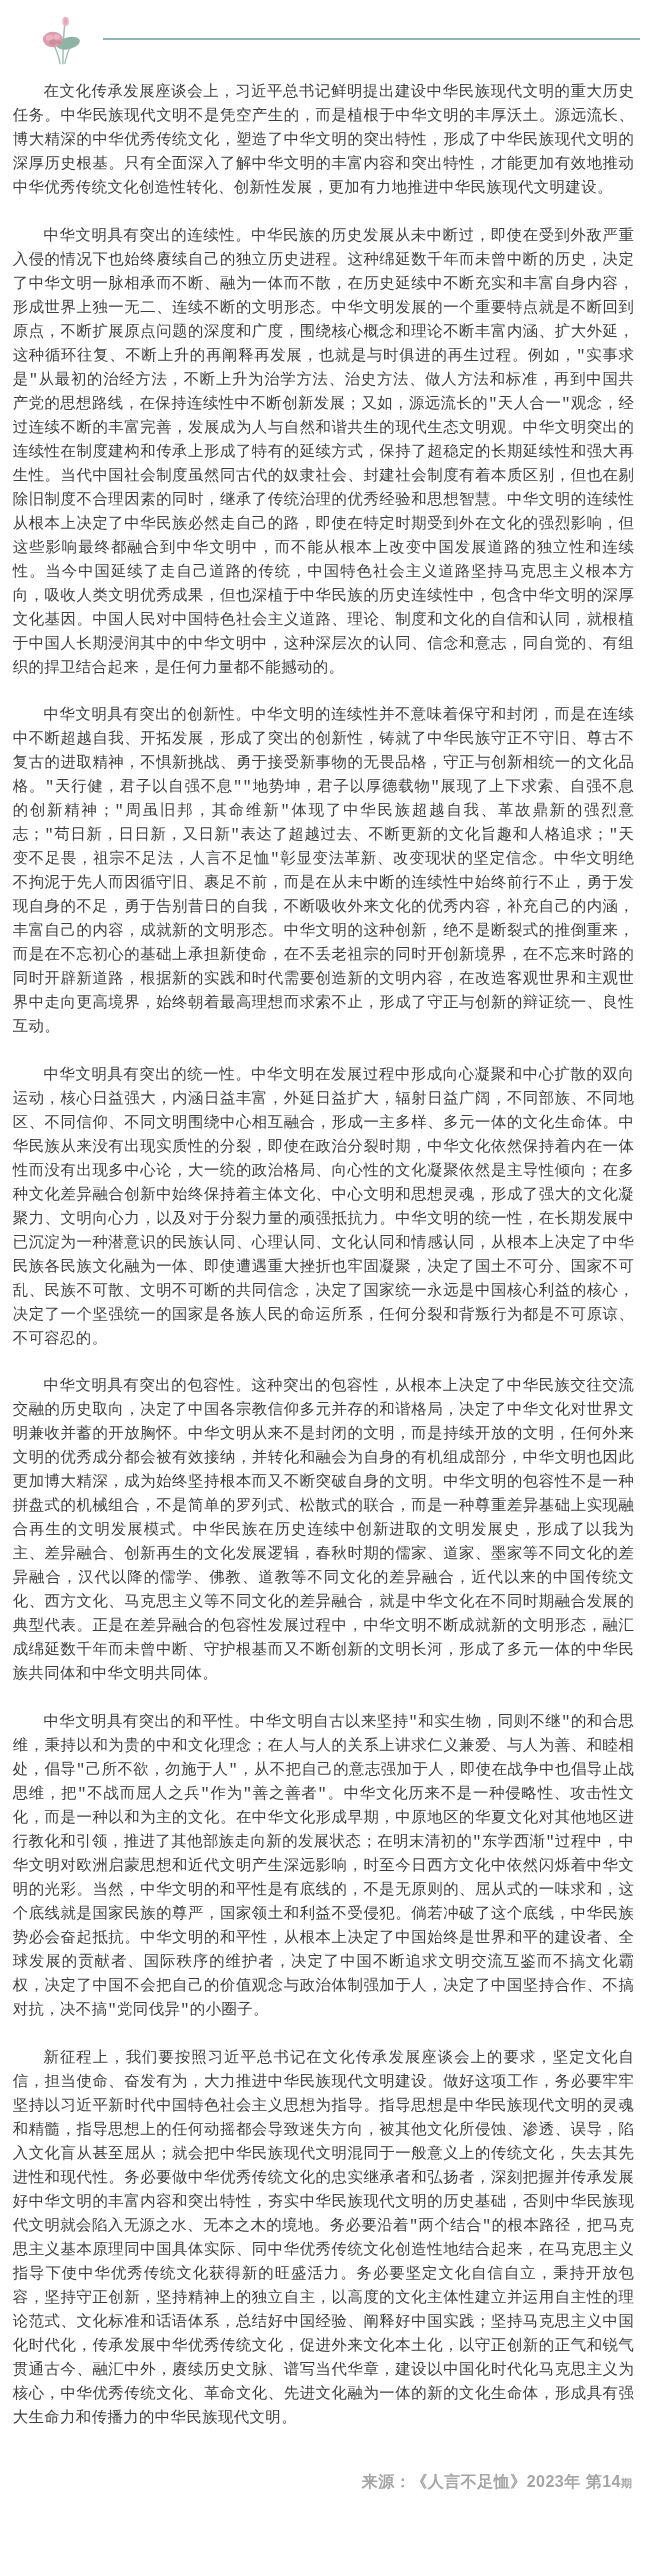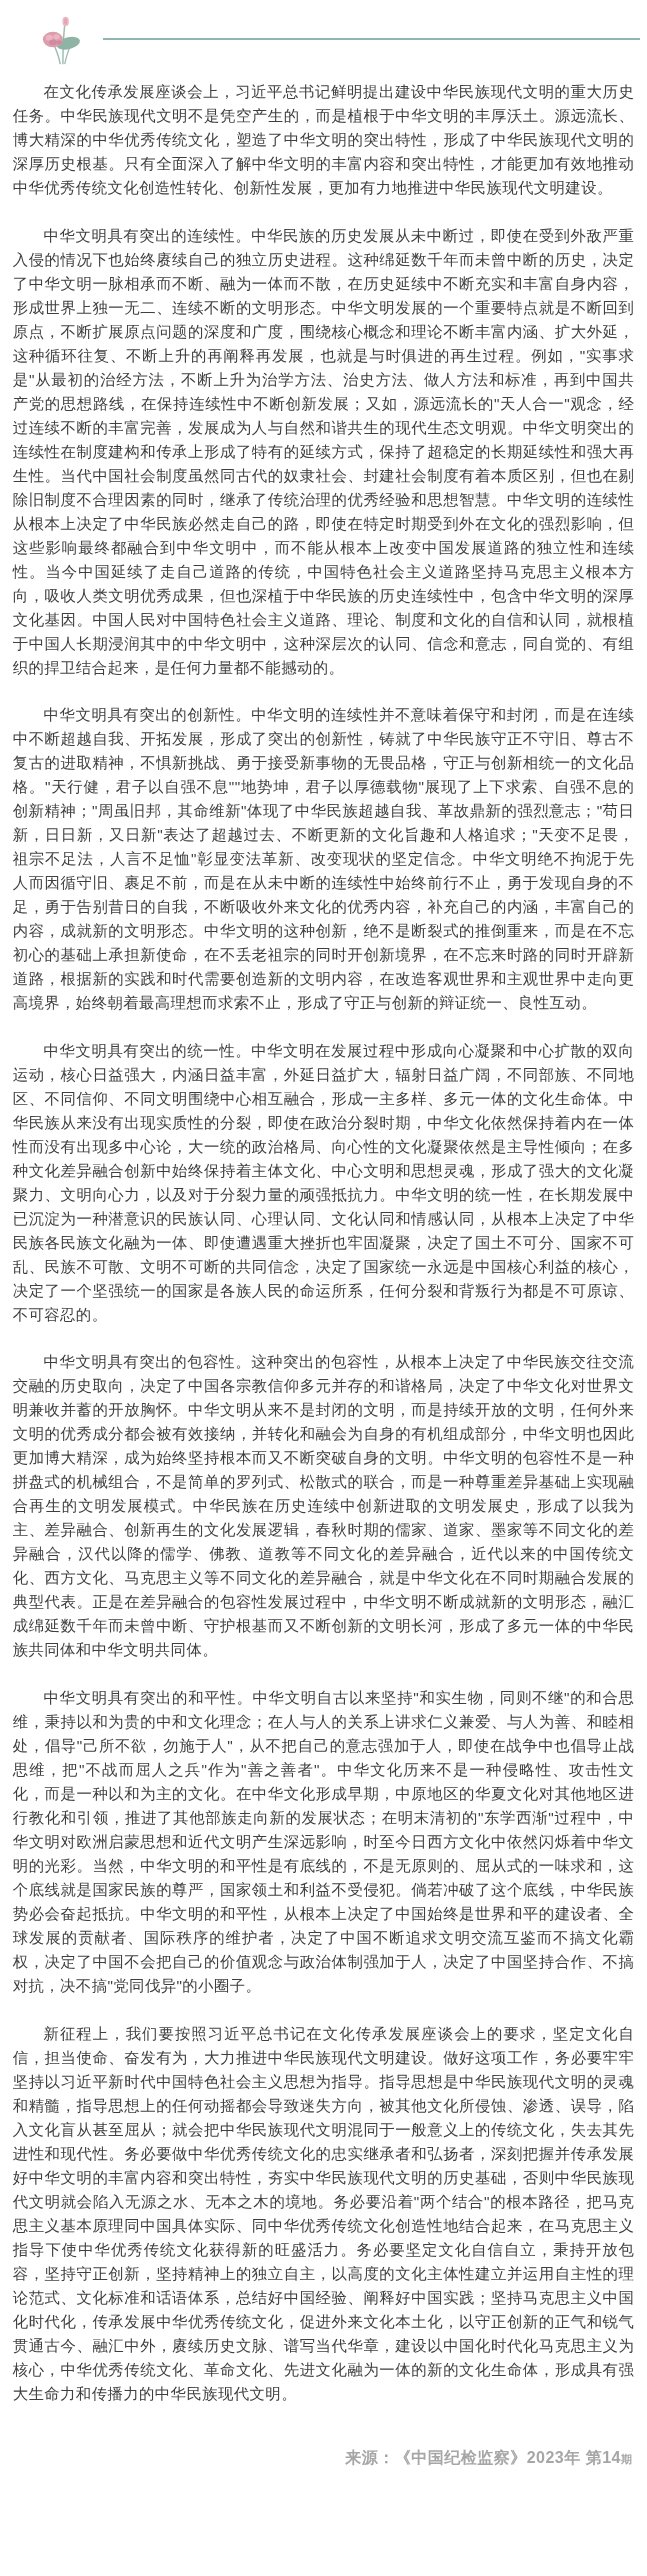--- a/index.html
+++ b/index.html
@@ -36,20 +36,21 @@
     height: 1.8px;
     background: #8fb5b3;
   }
   .article {
     padding: 0 12.7px;
     color: #3f3f3f;
     font-size: 15.4px;
     line-height: 24px;
     letter-spacing: 0.4px;
     text-align: justify;
+    font-family: Liberation Mono, monospace;
   }
   .article p {
     margin: 0 0 23.6px 0;
     text-indent: 2em;
   }
   .page-footer {
     margin-top: 42px;
     padding-right: 14.5px;
     text-align: right;
     color: #a6a6a6;
@@ -92,17 +93,17 @@
     <p>在文化传承发展座谈会上，习近平总书记鲜明提出建设中华民族现代文明的重大历史任务。中华民族现代文明不是凭空产生的，而是植根于中华文明的丰厚沃土。源远流长、博大精深的中华优秀传统文化，塑造了中华文明的突出特性，形成了中华民族现代文明的深厚历史根基。只有全面深入了解中华文明的丰富内容和突出特性，才能更加有效地推动中华优秀传统文化创造性转化、创新性发展，更加有力地推进中华民族现代文明建设。</p>
     <p>中华文明具有突出的连续性。中华民族的历史发展从未中断过，即使在受到外敌严重入侵的情况下也始终赓续自己的独立历史进程。这种绵延数千年而未曾中断的历史，决定了中华文明一脉相承而不断、融为一体而不散，在历史延续中不断充实和丰富自身内容，形成世界上独一无二、连续不断的文明形态。中华文明发展的一个重要特点就是不断回到原点，不断扩展原点问题的深度和广度，围绕核心概念和理论不断丰富内涵、扩大外延，这种循环往复、不断上升的再阐释再发展，也就是与时俱进的再生过程。例如，"实事求是"从最初的治经方法，不断上升为治学方法、治史方法、做人方法和标准，再到中国共产党的思想路线，在保持连续性中不断创新发展；又如，源远流长的"天人合一"观念，经过连续不断的丰富完善，发展成为人与自然和谐共生的现代生态文明观。中华文明突出的连续性在制度建构和传承上形成了特有的延续方式，保持了超稳定的长期延续性和强大再生性。当代中国社会制度虽然同古代的奴隶社会、封建社会制度有着本质区别，但也在剔除旧制度不合理因素的同时，继承了传统治理的优秀经验和思想智慧。中华文明的连续性从根本上决定了中华民族必然走自己的路，即使在特定时期受到外在文化的强烈影响，但这些影响最终都融合到中华文明中，而不能从根本上改变中国发展道路的独立性和连续性。当今中国延续了走自己道路的传统，中国特色社会主义道路坚持马克思主义根本方向，吸收人类文明优秀成果，但也深植于中华民族的历史连续性中，包含中华文明的深厚文化基因。中国人民对中国特色社会主义道路、理论、制度和文化的自信和认同，就根植于中国人长期浸润其中的中华文明中，这种深层次的认同、信念和意志，同自觉的、有组织的捍卫结合起来，是任何力量都不能撼动的。</p>
     <p>中华文明具有突出的创新性。中华文明的连续性并不意味着保守和封闭，而是在连续中不断超越自我、开拓发展，形成了突出的创新性，铸就了中华民族守正不守旧、尊古不复古的进取精神，不惧新挑战、勇于接受新事物的无畏品格，守正与创新相统一的文化品格。"天行健，君子以自强不息""地势坤，君子以厚德载物"展现了上下求索、自强不息的创新精神；"周虽旧邦，其命维新"体现了中华民族超越自我、革故鼎新的强烈意志；"苟日新，日日新，又日新"表达了超越过去、不断更新的文化旨趣和人格追求；"天变不足畏，祖宗不足法，人言不足恤"彰显变法革新、改变现状的坚定信念。中华文明绝不拘泥于先人而因循守旧、裹足不前，而是在从未中断的连续性中始终前行不止，勇于发现自身的不足，勇于告别昔日的自我，不断吸收外来文化的优秀内容，补充自己的内涵，丰富自己的内容，成就新的文明形态。中华文明的这种创新，绝不是断裂式的推倒重来，而是在不忘初心的基础上承担新使命，在不丢老祖宗的同时开创新境界，在不忘来时路的同时开辟新道路，根据新的实践和时代需要创造新的文明内容，在改造客观世界和主观世界中走向更高境界，始终朝着最高理想而求索不止，形成了守正与创新的辩证统一、良性互动。</p>
     <p>中华文明具有突出的统一性。中华文明在发展过程中形成向心凝聚和中心扩散的双向运动，核心日益强大，内涵日益丰富，外延日益扩大，辐射日益广阔，不同部族、不同地区、不同信仰、不同文明围绕中心相互融合，形成一主多样、多元一体的文化生命体。中华民族从来没有出现实质性的分裂，即使在政治分裂时期，中华文化依然保持着内在一体性而没有出现多中心论，大一统的政治格局、向心性的文化凝聚依然是主导性倾向；在多种文化差异融合创新中始终保持着主体文化、中心文明和思想灵魂，形成了强大的文化凝聚力、文明向心力，以及对于分裂力量的顽强抵抗力。中华文明的统一性，在长期发展中已沉淀为一种潜意识的民族认同、心理认同、文化认同和情感认同，从根本上决定了中华民族各民族文化融为一体、即使遭遇重大挫折也牢固凝聚，决定了国土不可分、国家不可乱、民族不可散、文明不可断的共同信念，决定了国家统一永远是中国核心利益的核心，决定了一个坚强统一的国家是各族人民的命运所系，任何分裂和背叛行为都是不可原谅、不可容忍的。</p>
     <p>中华文明具有突出的包容性。这种突出的包容性，从根本上决定了中华民族交往交流交融的历史取向，决定了中国各宗教信仰多元并存的和谐格局，决定了中华文化对世界文明兼收并蓄的开放胸怀。中华文明从来不是封闭的文明，而是持续开放的文明，任何外来文明的优秀成分都会被有效接纳，并转化和融会为自身的有机组成部分，中华文明也因此更加博大精深，成为始终坚持根本而又不断突破自身的文明。中华文明的包容性不是一种拼盘式的机械组合，不是简单的罗列式、松散式的联合，而是一种尊重差异基础上实现融合再生的文明发展模式。中华民族在历史连续中创新进取的文明发展史，形成了以我为主、差异融合、创新再生的文化发展逻辑，春秋时期的儒家、道家、墨家等不同文化的差异融合，汉代以降的儒学、佛教、道教等不同文化的差异融合，近代以来的中国传统文化、西方文化、马克思主义等不同文化的差异融合，就是中华文化在不同时期融合发展的典型代表。正是在差异融合的包容性发展过程中，中华文明不断成就新的文明形态，融汇成绵延数千年而未曾中断、守护根基而又不断创新的文明长河，形成了多元一体的中华民族共同体和中华文明共同体。</p>
     <p>中华文明具有突出的和平性。中华文明自古以来坚持"和实生物，同则不继"的和合思维，秉持以和为贵的中和文化理念；在人与人的关系上讲求仁义兼爱、与人为善、和睦相处，倡导"己所不欲，勿施于人"，从不把自己的意志强加于人，即使在战争中也倡导止战思维，把"不战而屈人之兵"作为"善之善者"。中华文化历来不是一种侵略性、攻击性文化，而是一种以和为主的文化。在中华文化形成早期，中原地区的华夏文化对其他地区进行教化和引领，推进了其他部族走向新的发展状态；在明末清初的"东学西渐"过程中，中华文明对欧洲启蒙思想和近代文明产生深远影响，时至今日西方文化中依然闪烁着中华文明的光彩。当然，中华文明的和平性是有底线的，不是无原则的、屈从式的一味求和，这个底线就是国家民族的尊严，国家领土和利益不受侵犯。倘若冲破了这个底线，中华民族势必会奋起抵抗。中华文明的和平性，从根本上决定了中国始终是世界和平的建设者、全球发展的贡献者、国际秩序的维护者，决定了中国不断追求文明交流互鉴而不搞文化霸权，决定了中国不会把自己的价值观念与政治体制强加于人，决定了中国坚持合作、不搞对抗，决不搞"党同伐异"的小圈子。</p>
     <p>新征程上，我们要按照习近平总书记在文化传承发展座谈会上的要求，坚定文化自信，担当使命、奋发有为，大力推进中华民族现代文明建设。做好这项工作，务必要牢牢坚持以习近平新时代中国特色社会主义思想为指导。指导思想是中华民族现代文明的灵魂和精髓，指导思想上的任何动摇都会导致迷失方向，被其他文化所侵蚀、渗透、误导，陷入文化盲从甚至屈从；就会把中华民族现代文明混同于一般意义上的传统文化，失去其先进性和现代性。务必要做中华优秀传统文化的忠实继承者和弘扬者，深刻把握并传承发展好中华文明的丰富内容和突出特性，夯实中华民族现代文明的历史基础，否则中华民族现代文明就会陷入无源之水、无本之木的境地。务必要沿着"两个结合"的根本路径，把马克思主义基本原理同中国具体实际、同中华优秀传统文化创造性地结合起来，在马克思主义指导下使中华优秀传统文化获得新的旺盛活力。务必要坚定文化自信自立，秉持开放包容，坚持守正创新，坚持精神上的独立自主，以高度的文化主体性建立并运用自主性的理论范式、文化标准和话语体系，总结好中国经验、阐释好中国实践；坚持马克思主义中国化时代化，传承发展中华优秀传统文化，促进外来文化本土化，以守正创新的正气和锐气贯通古今、融汇中外，赓续历史文脉、谱写当代华章，建设以中国化时代化马克思主义为核心，中华优秀传统文化、革命文化、先进文化融为一体的新的文化生命体，形成具有强大生命力和传播力的中华民族现代文明。</p>
   </div>
 
   <div class="page-footer">
-    <span>来源：《中国纪检监察》2023年 第14</span><span class="suffix">期</span>
+    <span>来源：《人言不足恤》2023年 第14</span><span class="suffix">期</span>
   </div>
 
 </div>
 
 
 </body></html>

